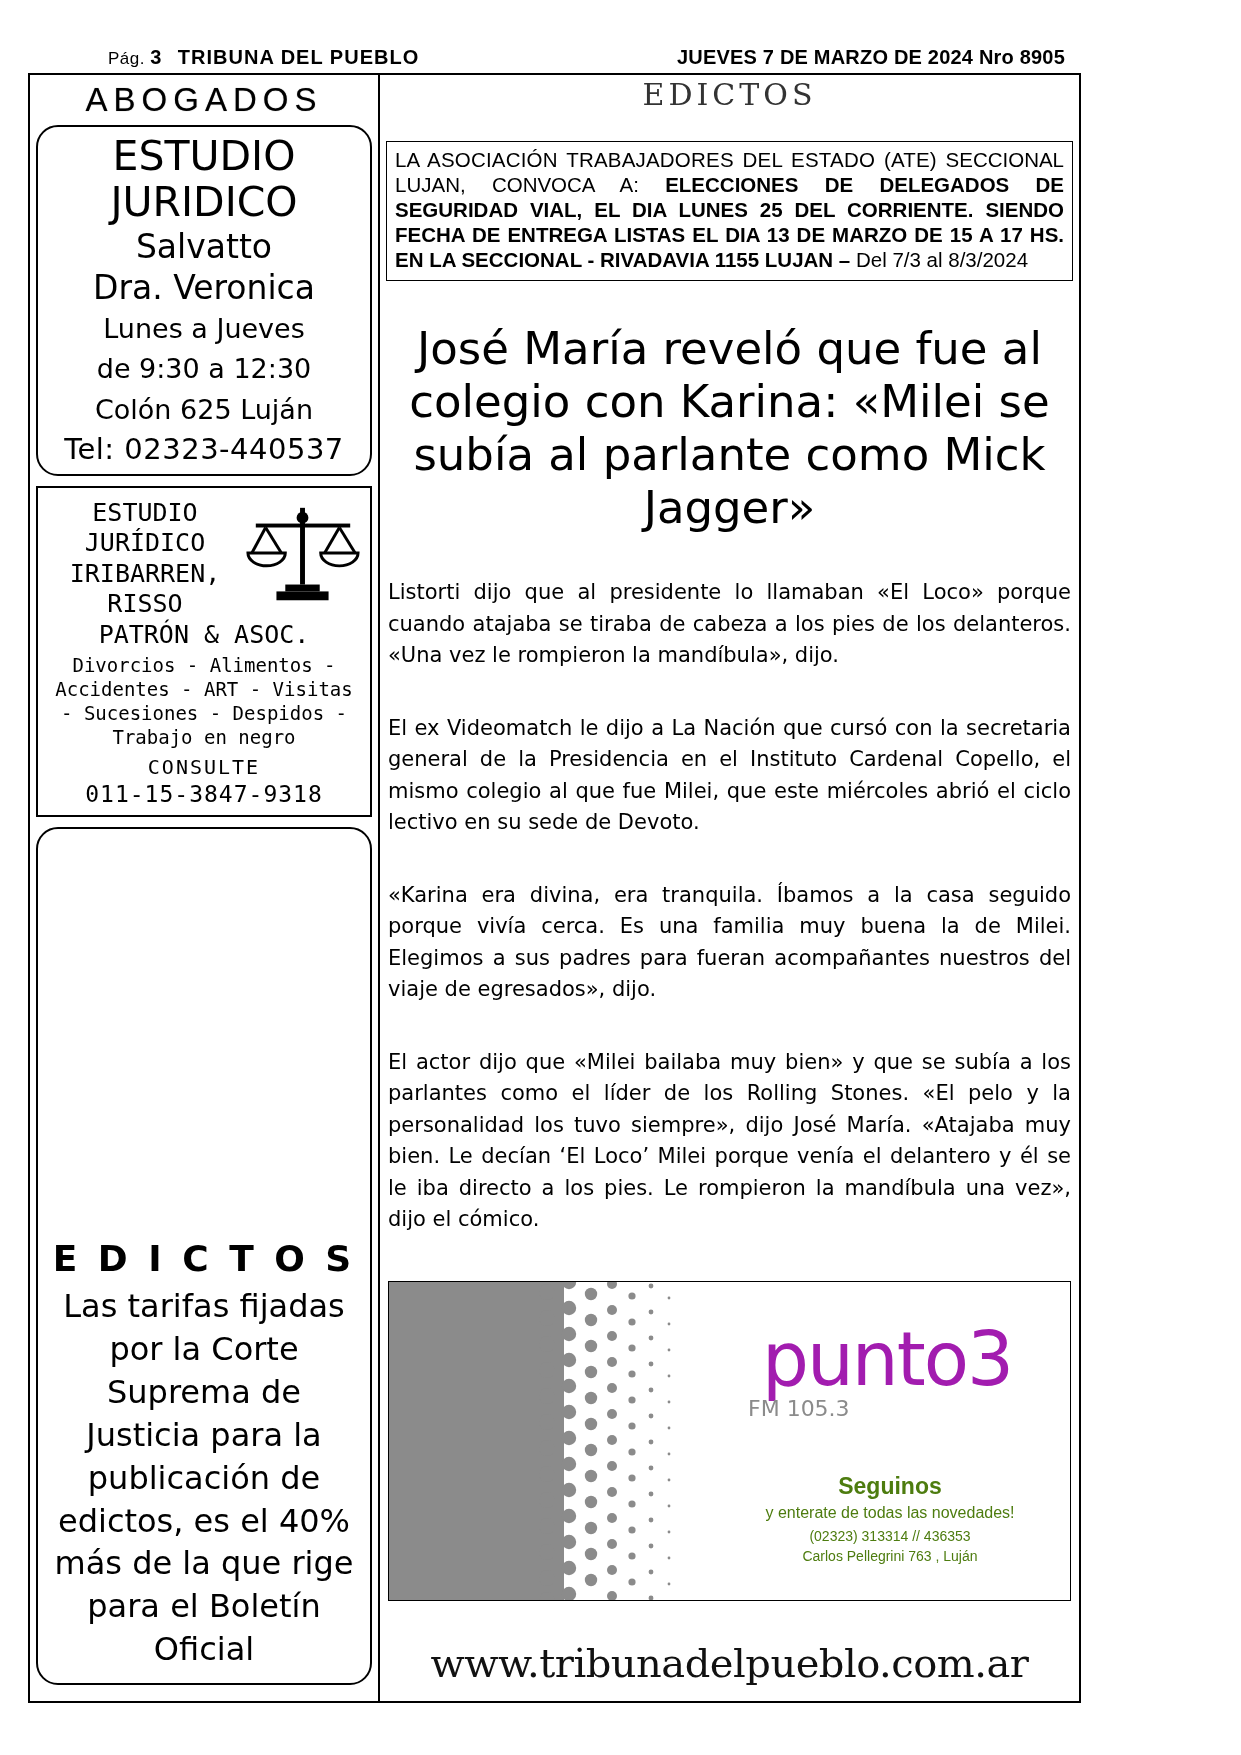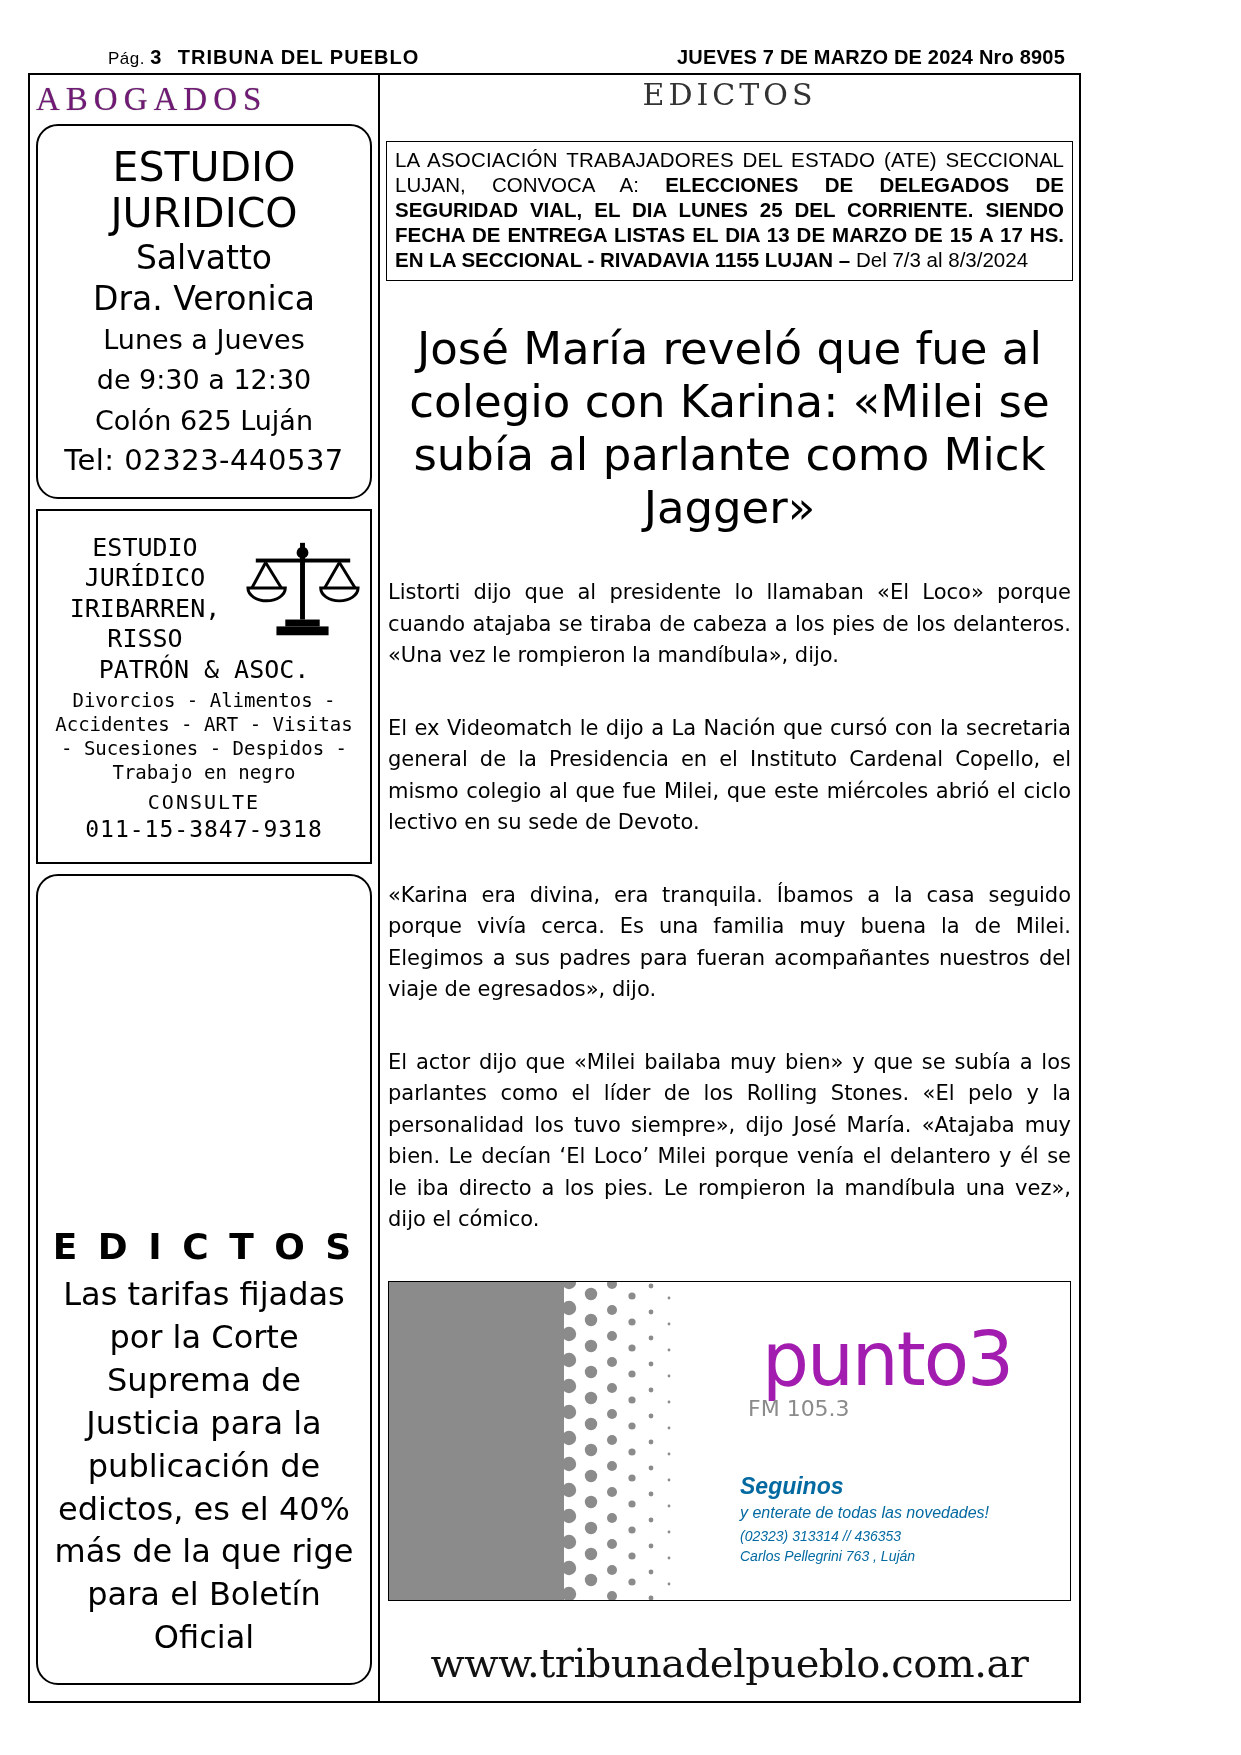--- a/index.html
+++ b/index.html
@@ -65,34 +65,34 @@
   .col-right {
     flex: 1;
     box-sizing: border-box;
     padding: 2px 6px 6px 6px;
     display: flex;
     flex-direction: column;
     gap: 25px;
   }
   
   .abogados-head {
-    text-align: left;
-    font-family: Liberation Serif, serif;
+    text-align: center;
+    font-family: Liberation Sans, sans-serif;
     font-size: 33px;
     letter-spacing: 6px;
-    color: #701a75;
+    color: #000000;
     text-shadow: 0 0 1px #888;
     margin: 2px 0 6px 0;
     font-weight: normal;
   }
   .ad-box {
     border: 2px solid #000;
     border-radius: 22px;
     box-sizing: border-box;
-    padding: 18px 8px;
+    padding: 6px 8px;
     margin-bottom: 10px;
     text-align: center;
   }
   .ad-box.square {
     border-radius: 0;
   }
   .estudio-title {
     font-family: "DejaVu Sans", sans-serif;
     font-size: 41px;
     line-height: 1.07;
@@ -252,22 +252,22 @@
     display: block;
     text-align: left;
     margin-left: 26px;
     margin-top: 2px;
   }
   .seguinos {
     position: absolute;
     right: 30px;
     bottom: 36px;
     width: 300px;
-    color: #0369a1;
-    font-style: italic;
+    text-align: center;
+    color: #4d7c0f;
   }
   .seguinos .s1 {
     font-size: 23px;
     font-weight: bold;
     display: block;
     margin-bottom: 4px;
   }
   .seguinos .s2 { font-size: 16px; display: block; }
   .seguinos .s3 { font-size: 14px; display: block; margin-top: 6px; }
   .seguinos .s4 { font-size: 14px; display: block; margin-top: 4px; }

